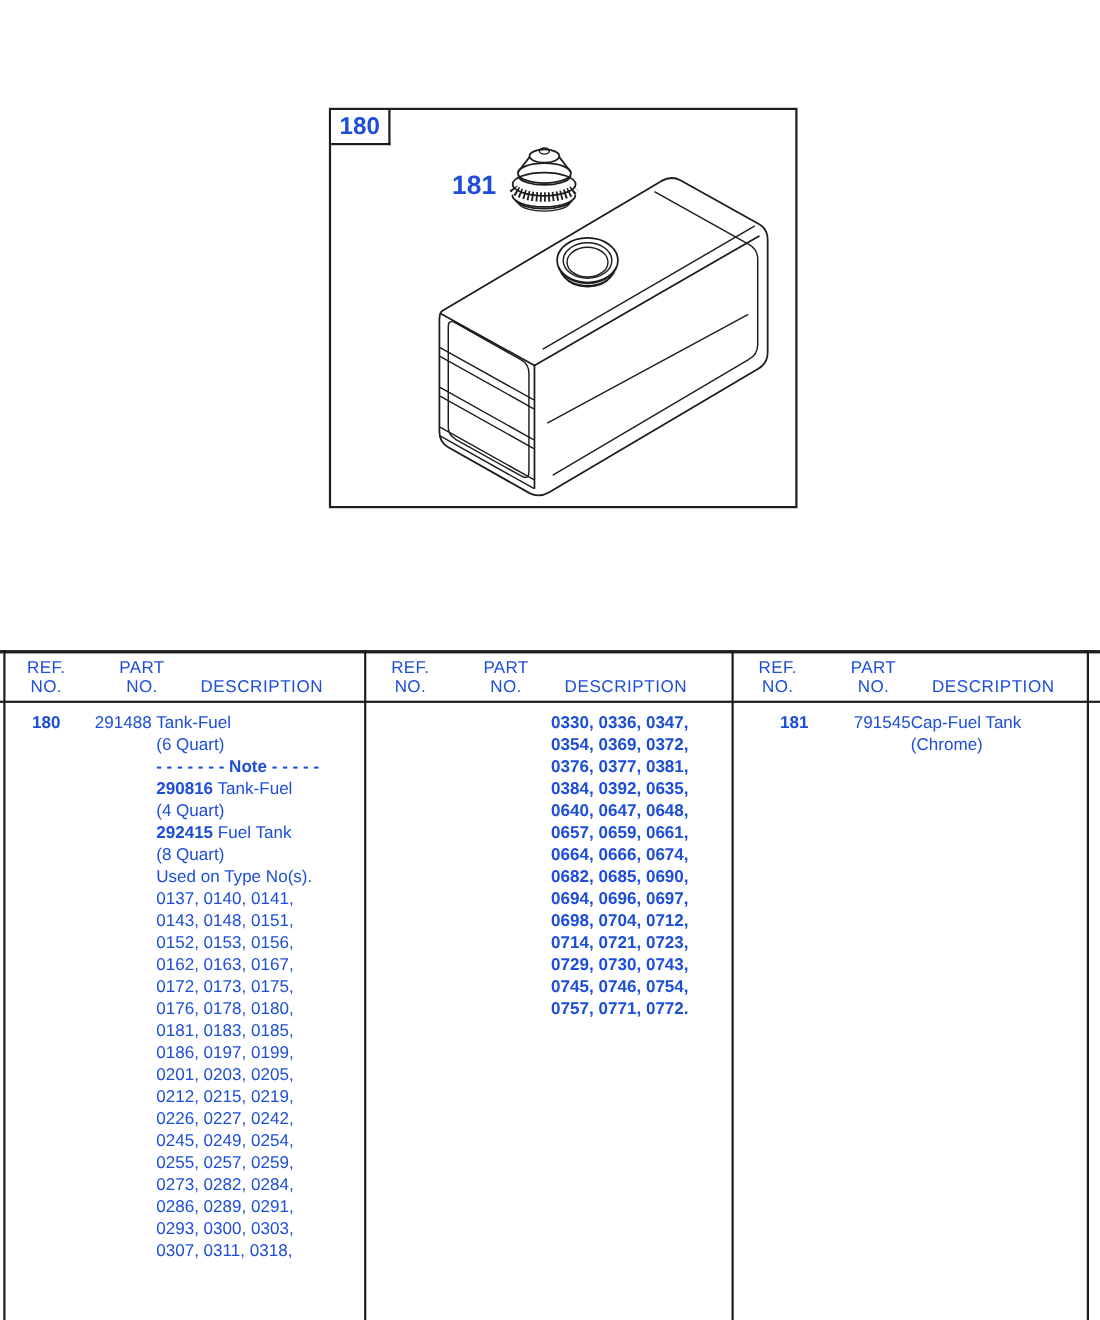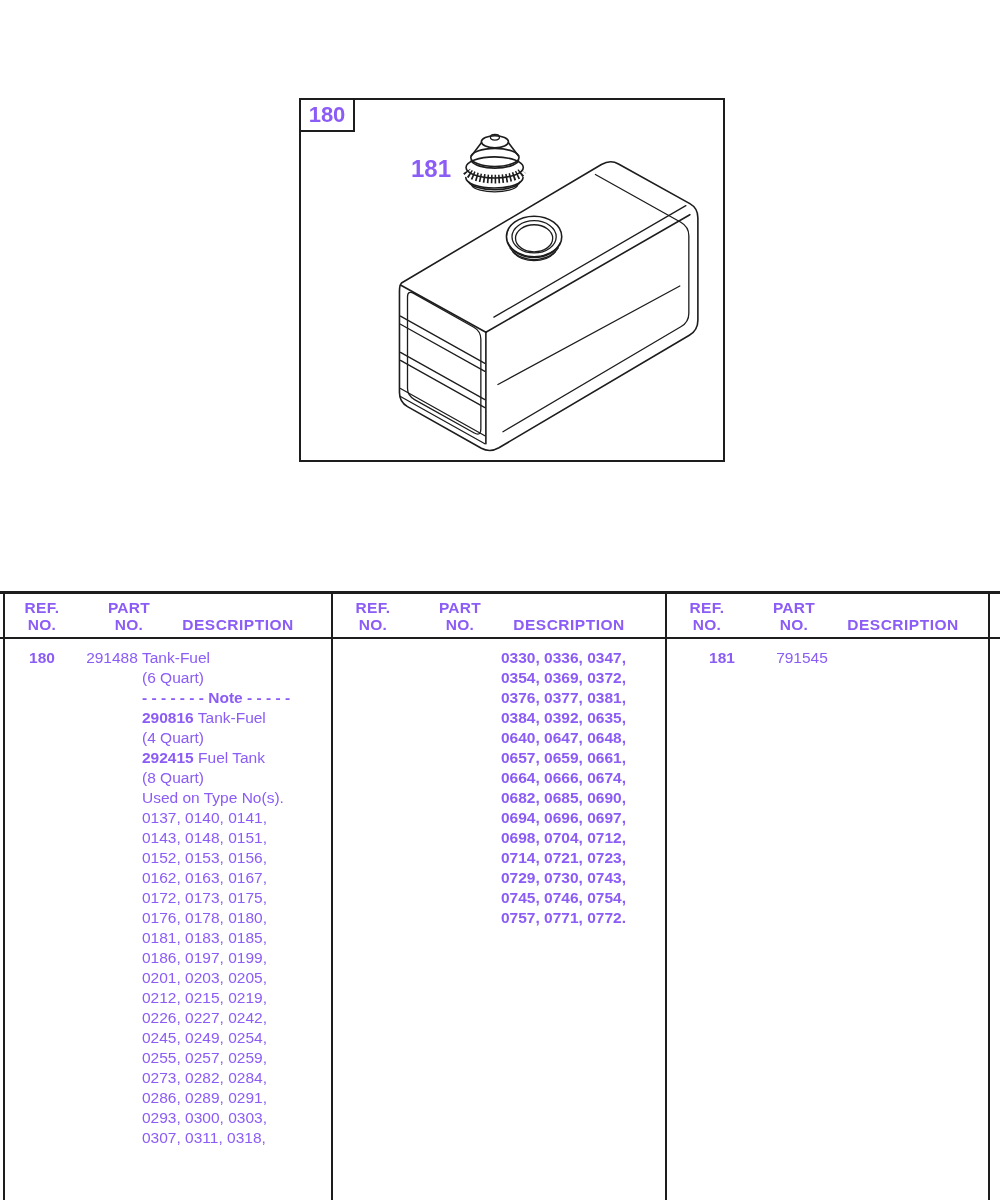--- a/index.html
+++ b/index.html
@@ -1,18 +1,18 @@
 <!DOCTYPE html>
 <html><head>
 <meta charset="utf-8">
 <style>
   html,body{margin:0;padding:0;background:#fff;}
   .page{
     position:relative;width:1000px;height:1200px;background:#ffffff;
-    font-family:"Liberation Sans","DejaVu Sans",sans-serif;color:#8b5cf6;
+    font-family:"Liberation Sans","DejaVu Sans",sans-serif;color:#1d4ed8;
     overflow:hidden;
   }
   
   .diagram-frame{
     position:absolute;left:299px;top:98px;width:422px;height:360px;
     border:2px solid #1d1d1d;background:#fff;
   }
   .tank-art{position:absolute;left:0;top:0;width:422px;height:360px;}
   .figure-label{
     position:absolute;left:0;top:0;width:52px;height:30px;
@@ -31,21 +31,21 @@
   .vl-left{left:3px;}
   .vl-1{left:331px;}
   .vl-2{left:665px;}
   .vl-right{left:988px;}
   
   .group{position:absolute;top:591px;bottom:0;font-size:15.5px;}
   .g1{left:3px;width:328px;}
   .g2{left:334px;width:331px;}
   .g3{left:668px;width:320px;}
   .grp-header{position:absolute;top:5px;left:0;right:0;height:42px;}
-  .h{position:absolute;line-height:17px;text-align:center;letter-spacing:.3px;font-weight:bold;}
+  .h{position:absolute;line-height:17px;text-align:center;letter-spacing:.3px;}
   .h-ref{left:10px;width:58px;top:3px;}
   .h-part{left:97px;width:58px;top:3px;}
   .h-desc{left:146px;width:178px;top:20px;letter-spacing:.5px;}
   .grp-body{position:absolute;top:57px;left:0;right:0;bottom:0;line-height:20px;}
   .b-ref{position:absolute;left:10px;width:58px;text-align:center;font-weight:700;}
   .b-part{position:absolute;left:74px;width:70px;text-align:center;font-weight:400;}
   .b-desc{position:absolute;left:139px;top:0;right:2px;}
   .g2 .b-desc{left:167px;font-weight:bold;}
   .g3 .b-ref{left:26px;width:56px;}
   .g3 .b-part{left:100px;width:68px;}
@@ -199,16 +199,20 @@
       </div>
       <div class="h h-part">
         <div>PART</div>
         <div>NO.</div>
       </div>
       <div class="h h-desc">DESCRIPTION</div>
     </div>
     <div class="grp-body">
       <div class="b-ref">181</div>
       <div class="b-part">791545</div>
+      <div class="b-desc">
+          <div class="desc-line">Cap-Fuel Tank</div>
+          <div class="desc-line">(Chrome)</div>
+        </div>
     </div>
   </section>
 
 </div>
 
 </body></html>

